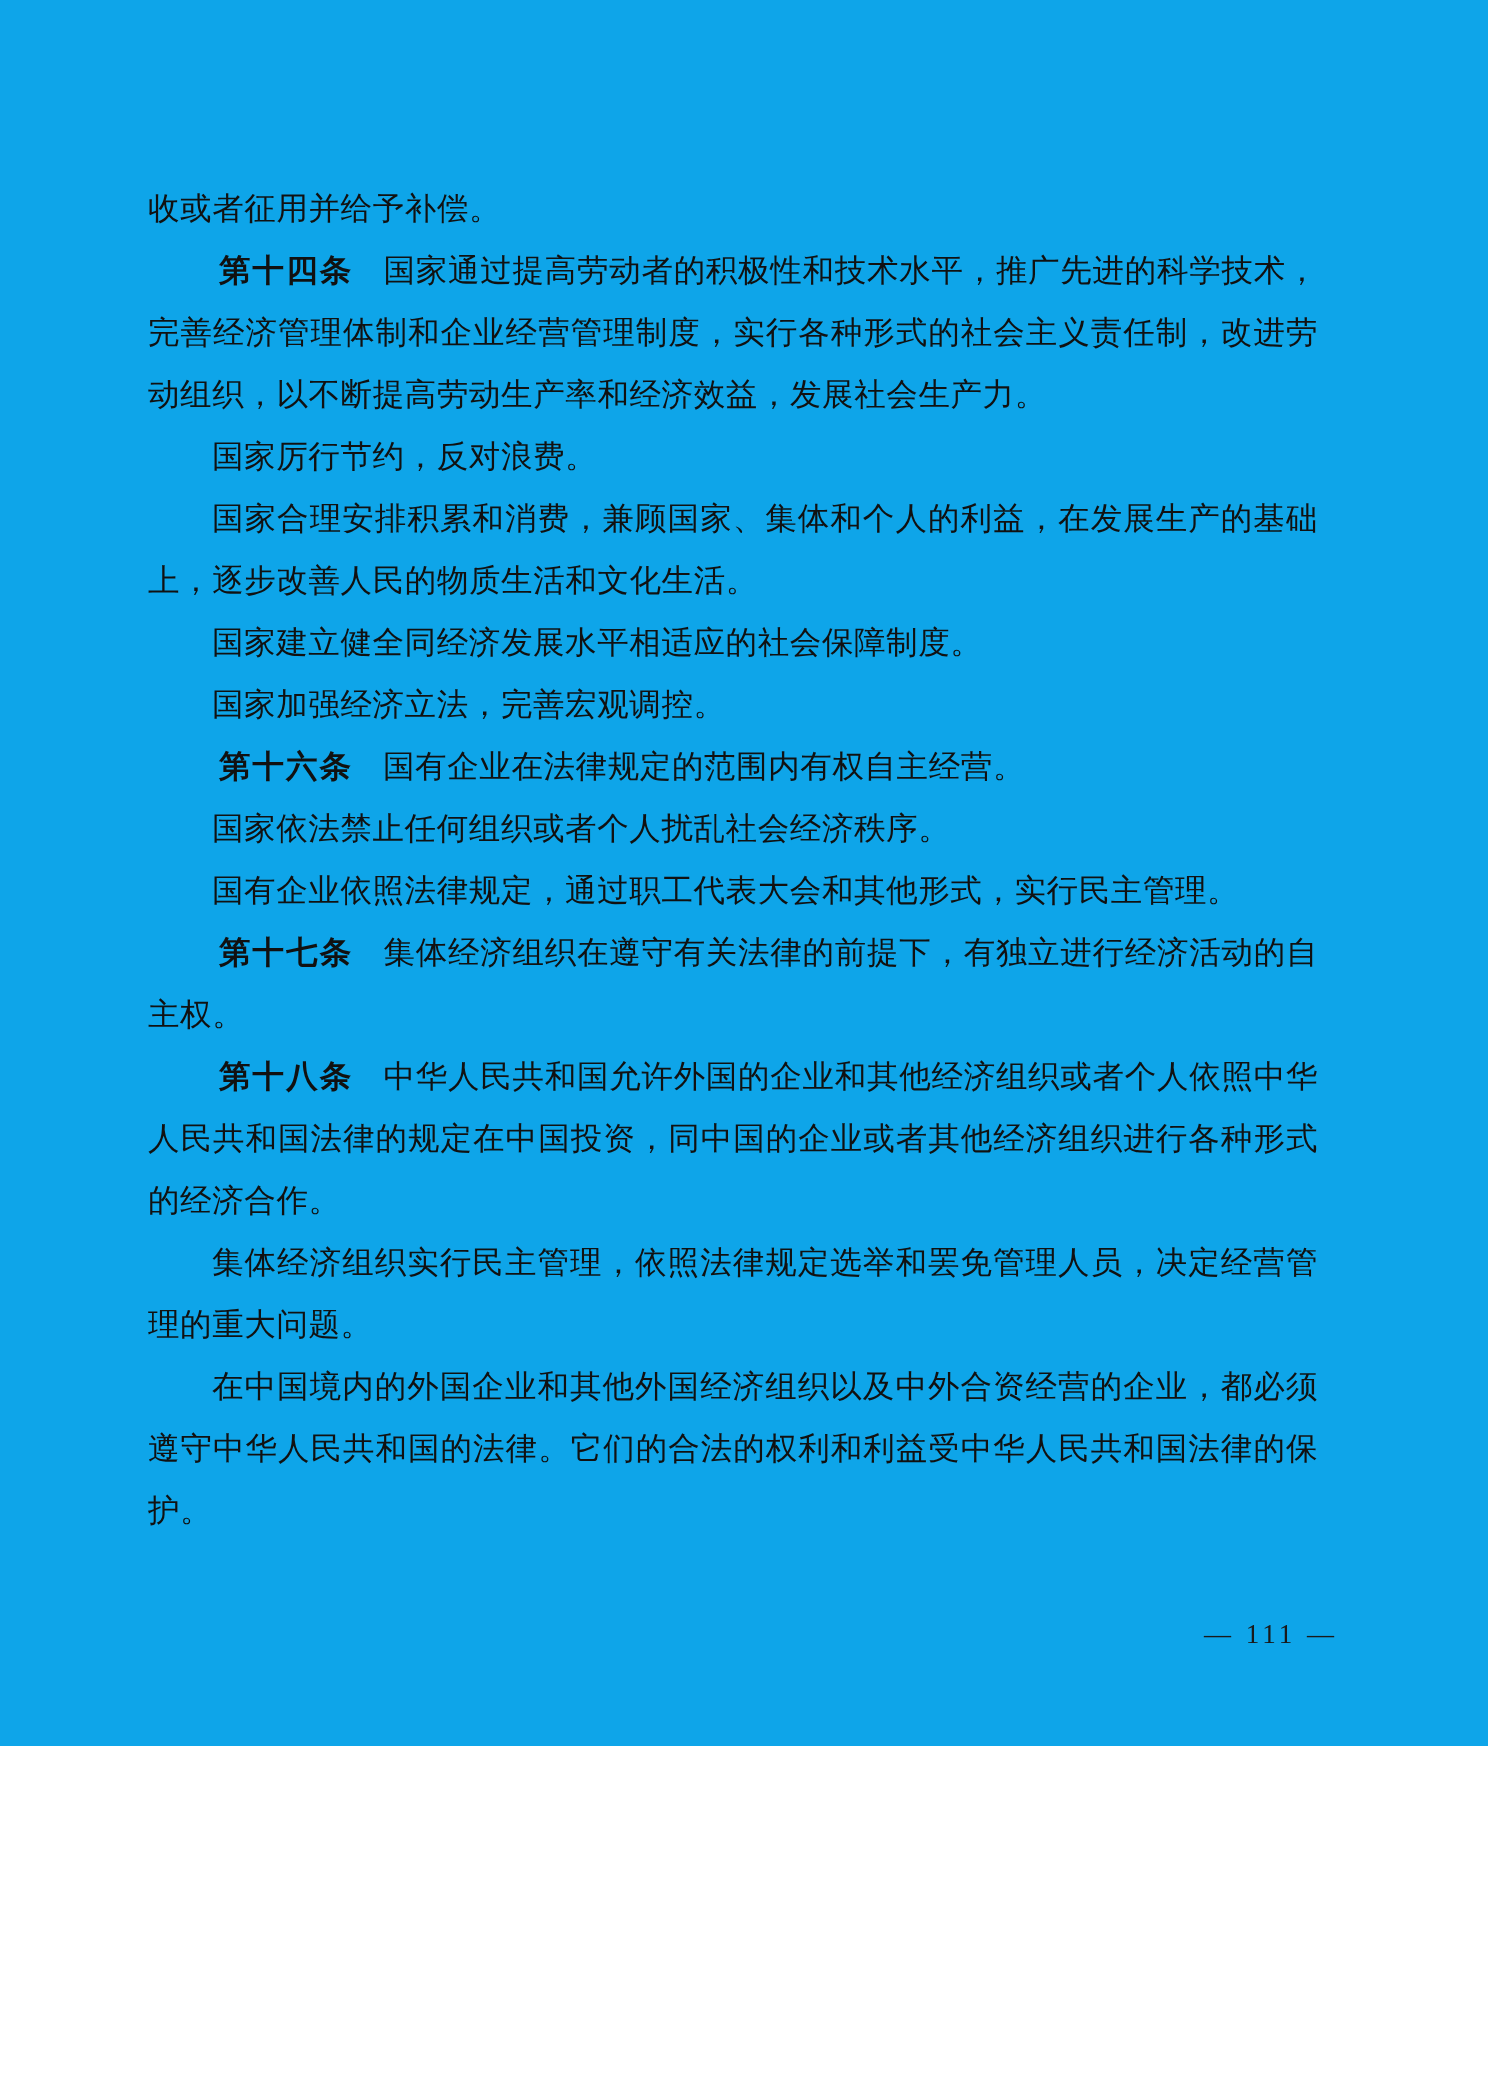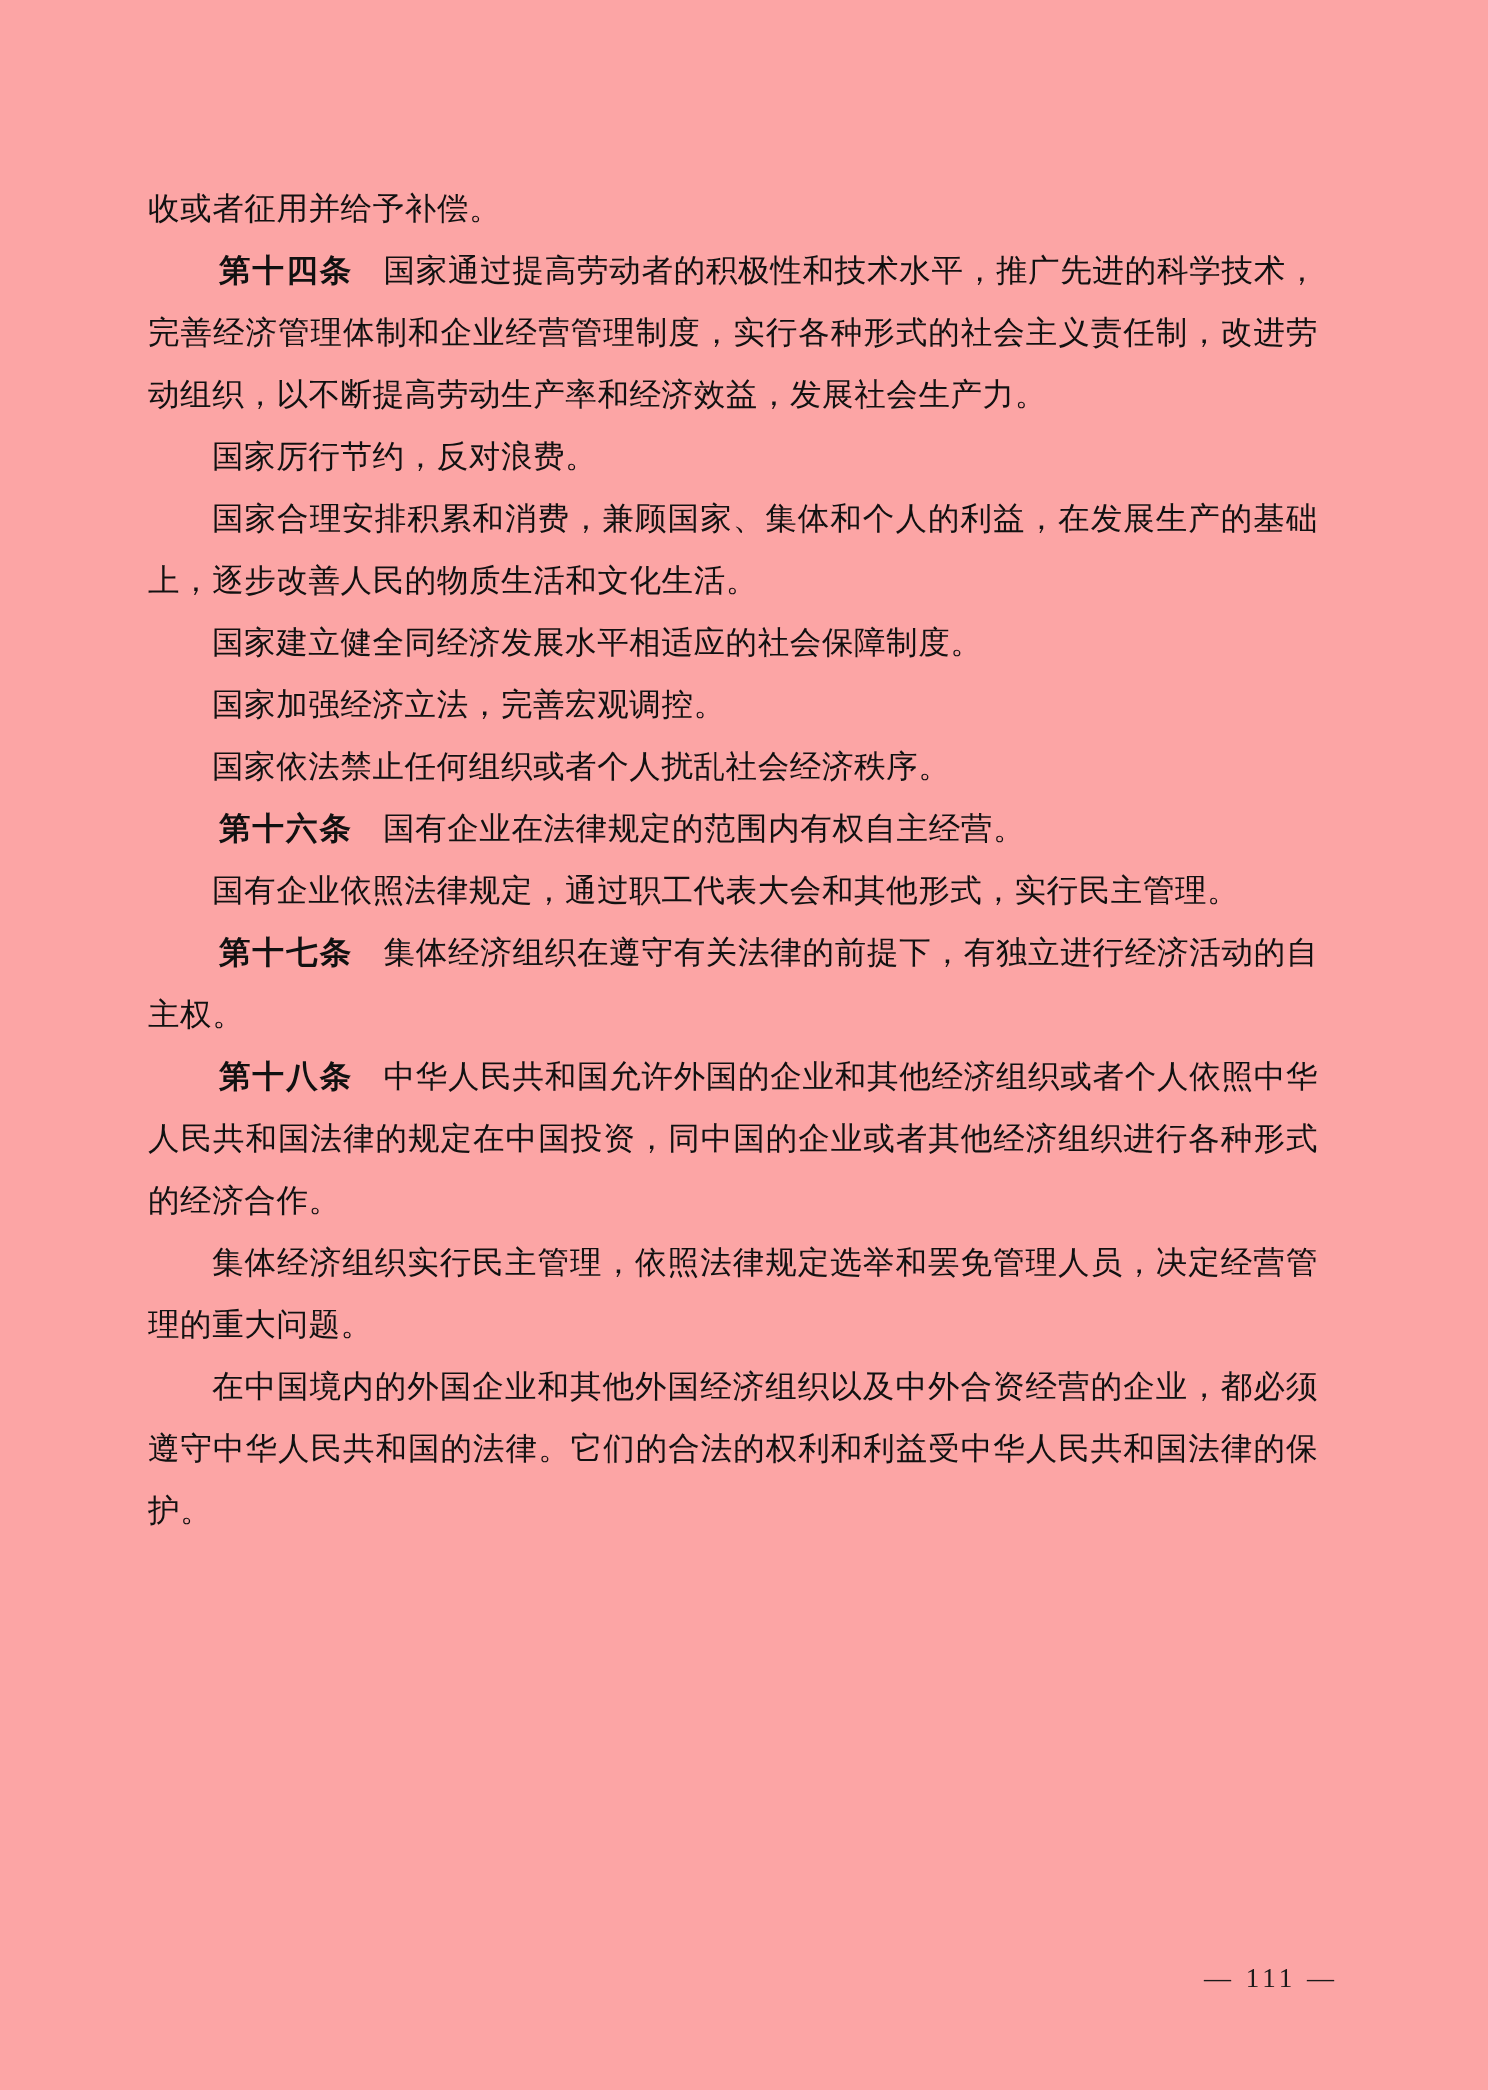--- a/index.html
+++ b/index.html
@@ -3,23 +3,23 @@
 <meta charset="utf-8">
 <style>
   html, body {
     margin: 0;
     padding: 0;
     background: #ffffff;
   }
   .page {
     position: relative;
     width: 1488px;
-    height: 2090px;
+    height: 1746px;
     margin: 0 auto;
-    background: #fca5a5;
+    background: #0ea5e9;
     overflow: hidden;
   }
   .page-inner {
     position: absolute;
     left: 148px;
     top: 178px;
     width: 1170px;
   }
   .para {
     font-family: "Liberation Serif", "DejaVu Serif", serif;
@@ -78,25 +78,25 @@
     <p class="para indent">
       <span>国家建立健全同经济发展水平相适应的社会保障制度。</span>
     </p>
 
 
     <p class="para indent">
       <span>国家加强经济立法，完善宏观调控。</span>
     </p>
 
     <p class="para indent">
-      <span>国家依法禁止任何组织或者个人扰乱社会经济秩序。</span>
+      <span class="art">第十六条</span><span class="gap"></span><span>国有企业在法律规定的范围内有权自主经营。</span>
     </p>
 
     <p class="para indent">
-      <span class="art">第十六条</span><span class="gap"></span><span>国有企业在法律规定的范围内有权自主经营。</span>
+      <span>国家依法禁止任何组织或者个人扰乱社会经济秩序。</span>
     </p>
 
     <p class="para indent">
       <span>国有企业依照法律规定，通过职工代表大会和其他形式，实行民主管理。</span>
     </p>
 
     <p class="para indent">
       <span class="art">第十七条</span><span class="gap"></span><span>集体经济组织在遵守有关法律的前提下，有独立进行经济活动的自主权。</span>
     </p>
 

